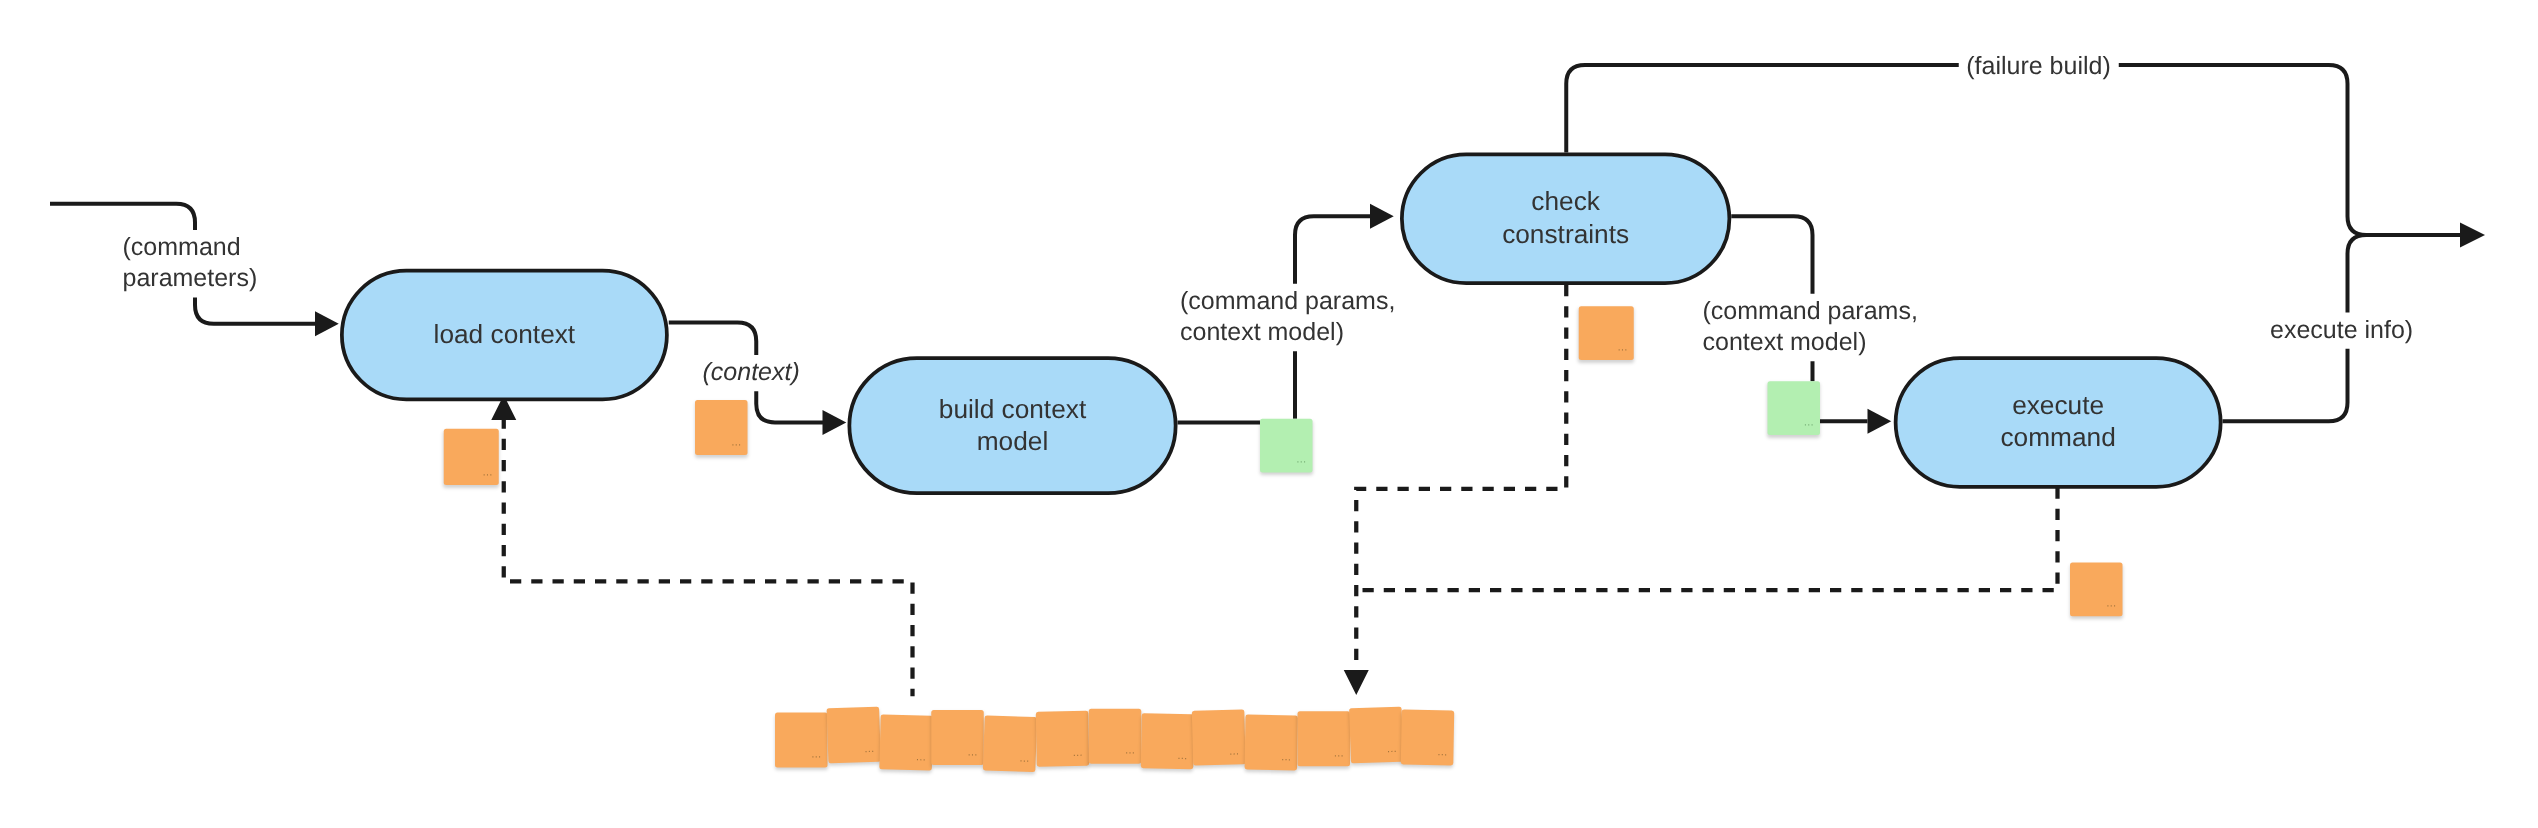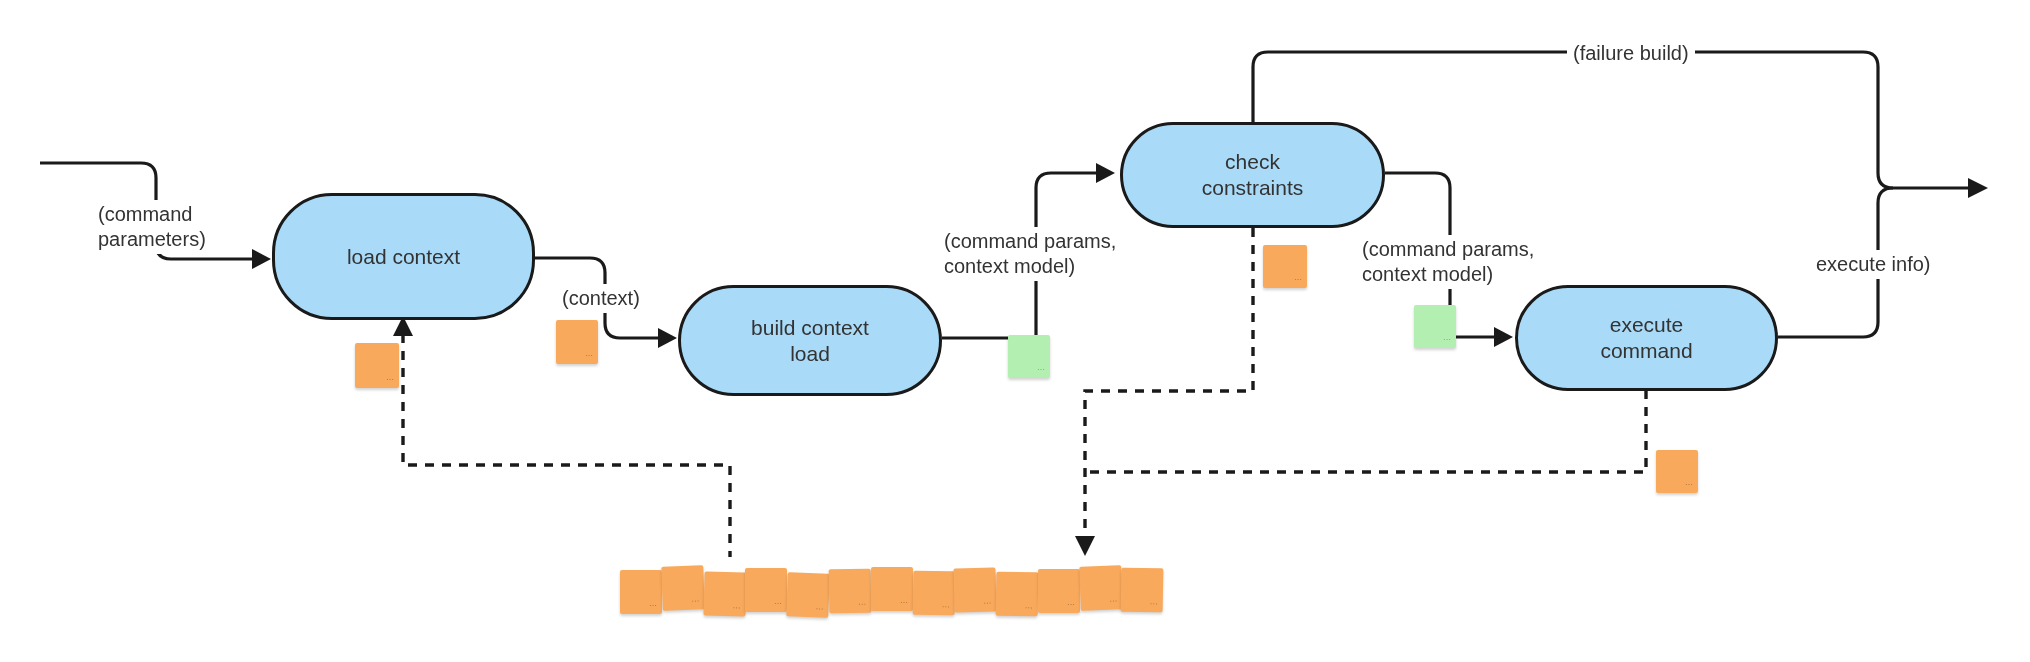--- a/index.html
+++ b/index.html
@@ -73,42 +73,42 @@
 
     <path class="wire dashed" d="M 403 334 V 465 H 730 V 557"></path>
     <polygon class="arrow" points="393,336 403,316 413,336"></polygon>
 
     <path class="wire dashed" d="M 1253 228 V 391 H 1085 V 536"></path>
     <polygon class="arrow" points="1075,536 1095,536 1085,556"></polygon>
 
     <path class="wire dashed" d="M 1646 390 V 472 H 1085"></path>
   </svg>
 
-  <div class="node" style="left:272px;top:193px;width:263px;height:127px;">
+  <div class="node" style="left:272px;top:215px;width:263px;height:106px;">
     <div>load context</div>
     <div></div>
   </div>
   <div class="node" style="left:678px;top:285px;width:264px;height:111px;">
     <div>build context</div>
-    <div>load</div>
+    <div>model</div>
   </div>
   <div class="node" style="left:1515px;top:285px;width:263px;height:106px;">
     <div>execute</div>
     <div>command</div>
   </div>
   <div class="node" style="left:1120px;top:122px;width:265px;height:106px;">
     <div>check</div>
     <div>constraints</div>
   </div>
 
-  <div class="edge-label" style="left:92px;top:200px;">
+  <div class="edge-label" style="left:92px;top:184px;">
     <div>(command</div>
     <div>parameters)</div>
   </div>
-  <div class="edge-label" style="left:556px;top:284px;">
+  <div class="edge-label" style="left:556px;top:284px;font-style:italic;">
     <div>(context)</div>
     <div></div>
   </div>
   <div class="edge-label" style="left:938px;top:227px;">
     <div>(command params,</div>
     <div>context model)</div>
   </div>
   <div class="edge-label" style="left:1356px;top:235px;">
     <div>(command params,</div>
     <div>context model)</div>

